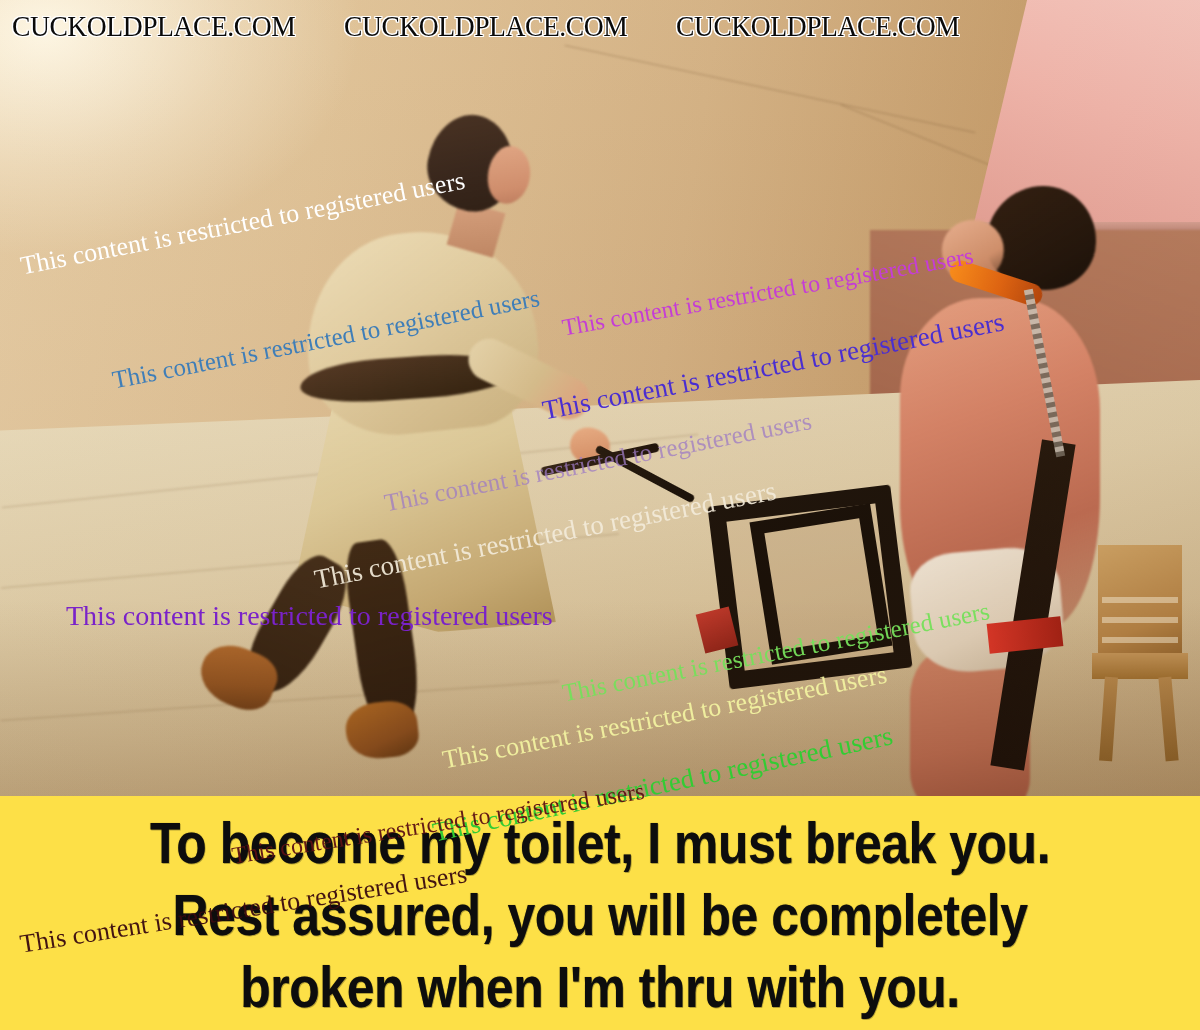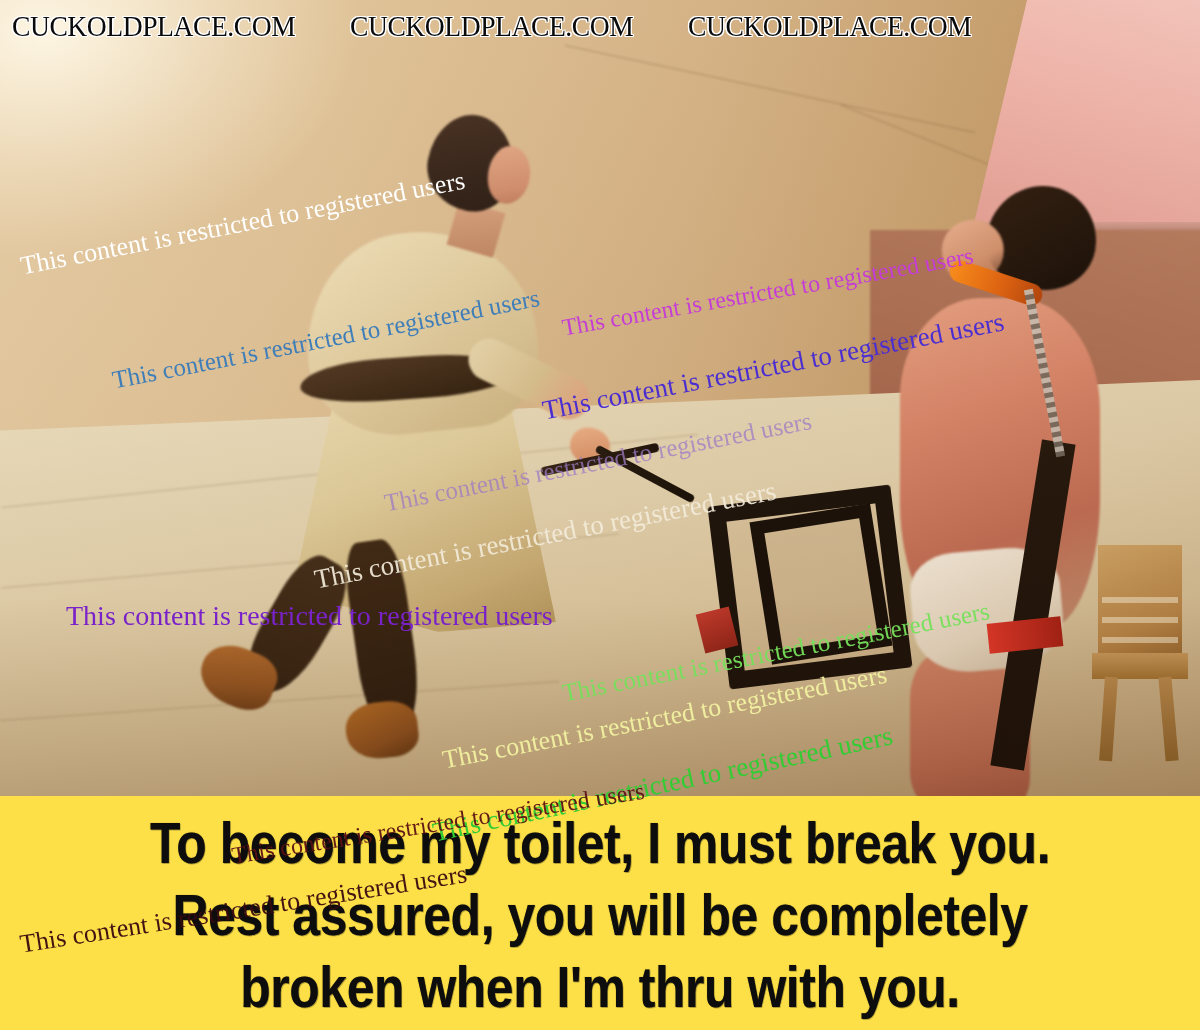--- a/index.html
+++ b/index.html
@@ -284,21 +284,21 @@
     pointer-events: none;
   }
 
   
   #site-bar {
     position: absolute;
     left: 0; top: 0;
     width: 1200px; height: 52px;
     display: flex;
     align-items: center;
-    gap: 30px;
+    gap: 24px;
     padding-left: 12px;
     box-sizing: border-box;
     z-index: 40;
   }
   .site-tag {
     font-family: "Liberation Serif", serif;
     font-size: 30px;
     letter-spacing: -0.5px;
     font-weight: 400;
     color: #0a0a0a;

